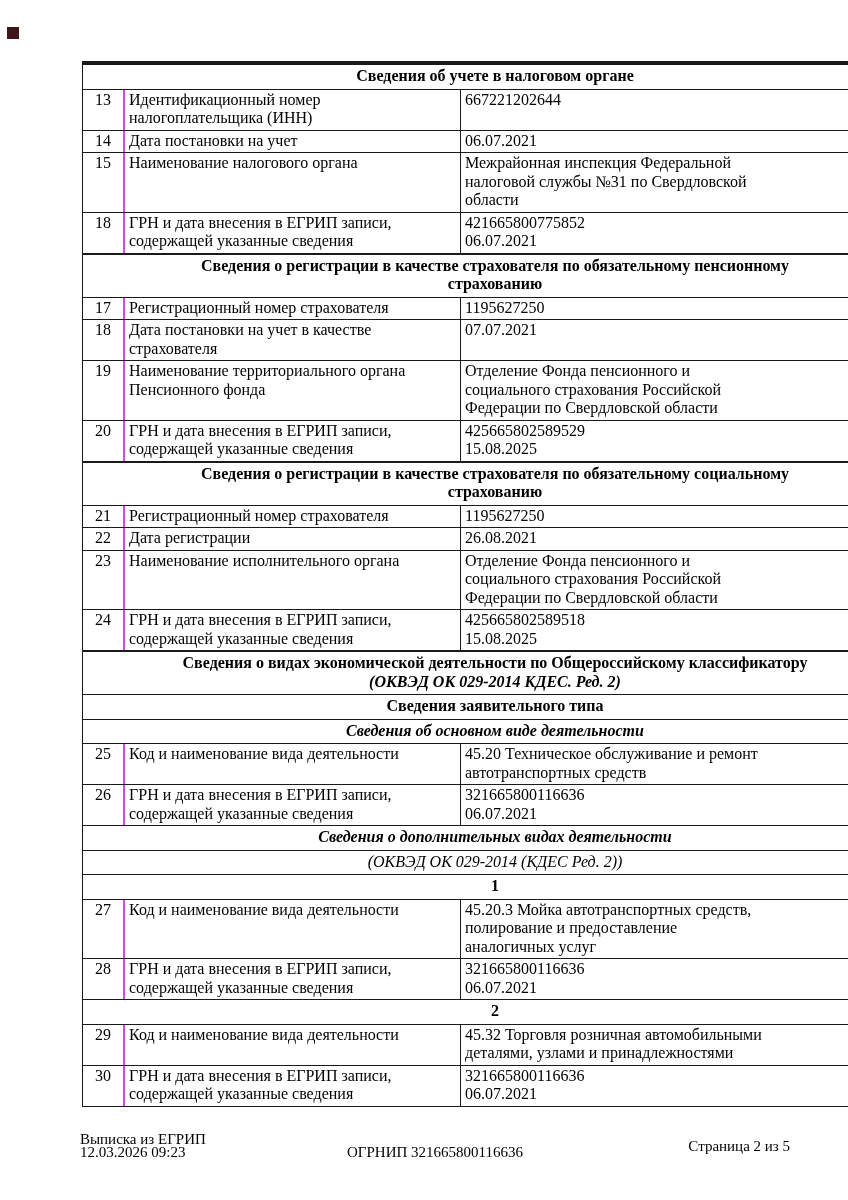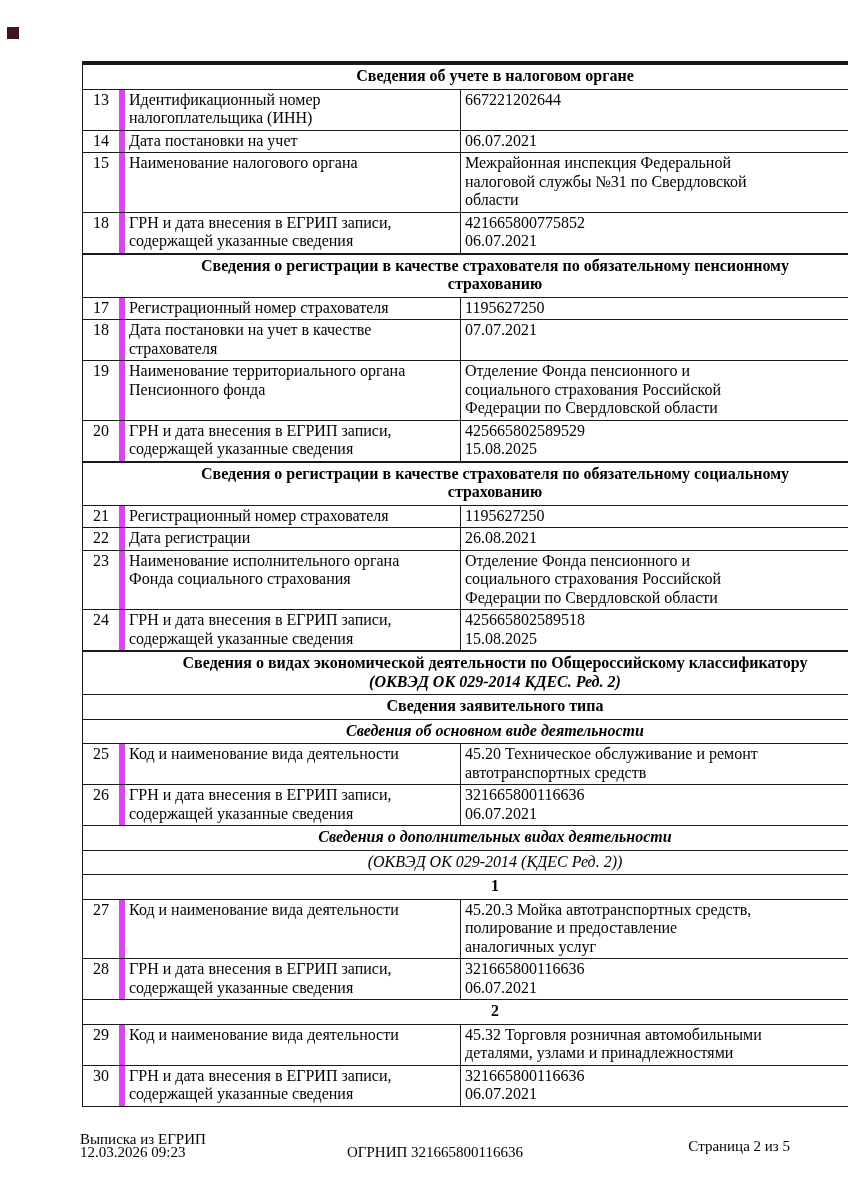--- a/index.html
+++ b/index.html
@@ -16,21 +16,21 @@
   .block{border-top:1px solid #1a1a1a;}
   .block:first-child{border-top:none;}
   .block.major{border-top:2px solid #1a1a1a;}
   .header{padding:2px 8px 3px;}
   .hline{text-align:center;}
   .hline.b{font-weight:bold;}
   .hline.bi{font-weight:bold;font-style:italic;}
   .hline.i{font-style:italic;}
   .row{display:flex;align-items:stretch;}
   .cell{padding:1px 4px 2px;box-sizing:border-box;}
-  .c-num{width:42px;text-align:center;border-right:6px solid #d946ef;flex:0 0 auto;}
+  .c-num{width:42px;text-align:center;border-right:2px solid #d946ef;flex:0 0 auto;}
   .c-label{width:336px;border-right:1px solid #1a1a1a;flex:0 0 auto;}
   .c-value{flex:1 1 auto;min-width:0;}
   .tline{white-space:nowrap;}
   .footer{
     position:absolute;left:80px;right:58px;top:1131px;height:28px;
     font-size:15px;line-height:13px;
   }
   .f-left{position:absolute;left:0;bottom:0;}
   .f-center{position:absolute;left:50%;bottom:0;transform:translateX(-50%);white-space:nowrap;}
   .f-right{position:absolute;right:0;bottom:6px;white-space:nowrap;}
@@ -150,21 +150,20 @@
         <div class="tline">Дата регистрации</div>
       </div>
       <div class="cell c-value">
         <div class="tline">26.08.2021</div>
       </div>
     </div>
     <div class="block row">
       <div class="cell c-num">23</div>
       <div class="cell c-label">
         <div class="tline">Наименование исполнительного органа</div>
-        <div class="tline">Фонда социального страхования</div>
       </div>
       <div class="cell c-value">
         <div class="tline">Отделение Фонда пенсионного и</div>
         <div class="tline">социального страхования Российской</div>
         <div class="tline">Федерации по Свердловской области</div>
       </div>
     </div>
     <div class="block row">
       <div class="cell c-num">24</div>
       <div class="cell c-label">

